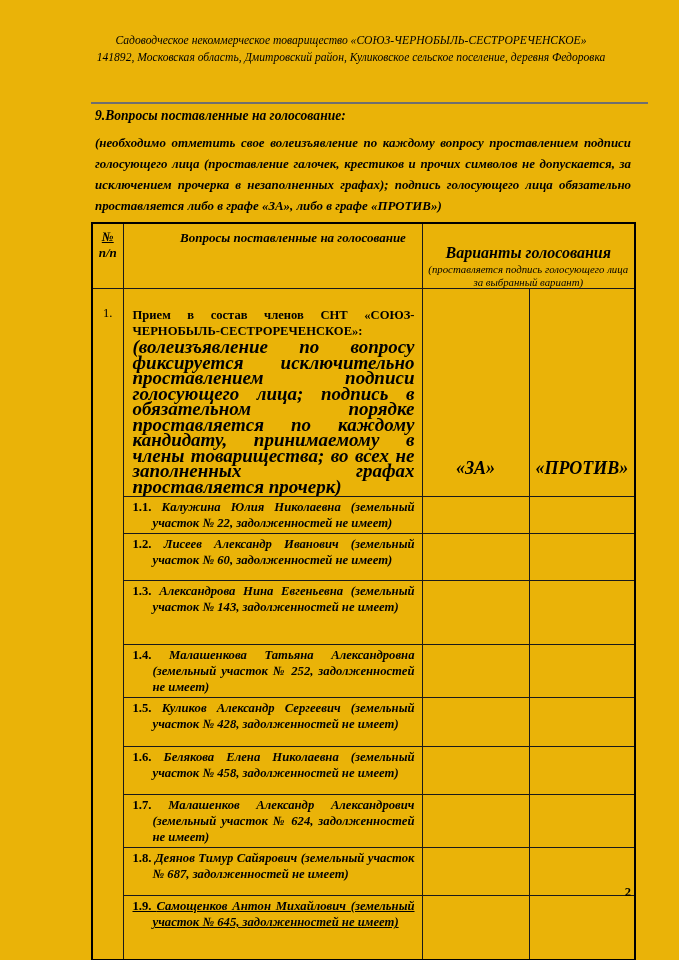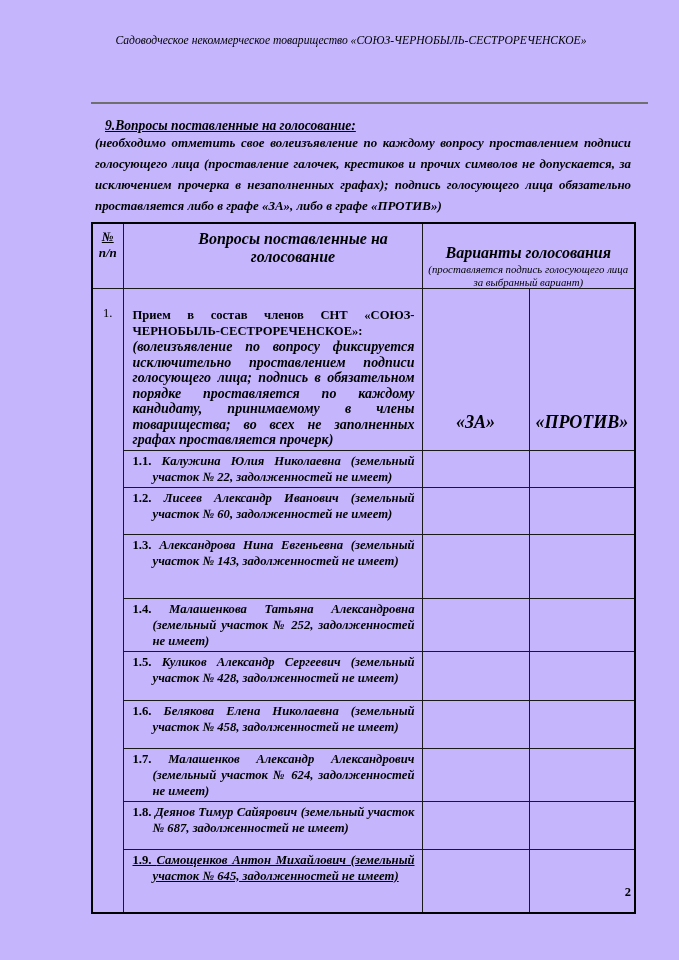--- a/index.html
+++ b/index.html
@@ -1,21 +1,21 @@
 <!DOCTYPE html>
 <html><head>
 <meta charset="utf-8">
 <style>
   html, body { margin: 0; padding: 0; background: #e8e8e8; }
   .page {
     position: relative;
     width: 679px;
     height: 960px;
     margin: 0 auto;
-    background: #c4b5fd;
+    background: #eab308;
     font-family: "Liberation Serif", "DejaVu Serif", serif;
     color: #000000;
     overflow: hidden;
   }
   .org-header {
     position: absolute;
     top: 32px;
     left: 68px;
     width: 566px;
     text-align: center;
@@ -30,23 +30,22 @@
     width: 557px;
     height: 2px;
     background: #6f6f6f;
   }
   .section-heading {
     position: absolute;
     top: 108px;
     left: 95px;
     font-weight: bold;
     font-style: italic;
-    text-decoration: underline;
     font-size: 13.6px;
-    margin: 10px;
+    margin: 0;
   }
   .note {
     position: absolute;
     top: 133px;
     left: 95px;
     width: 536px;
     font-style: italic;
     font-size: 12.9px;
     line-height: 21px;
     text-align: justify;
@@ -84,21 +83,21 @@
     font-style: italic;
     font-size: 13px;
     line-height: 16px;
     text-align: center;
     padding-top: 5px;
   }
   th.num-h .u { text-decoration: underline; }
   th.q-h {
     font-weight: bold;
     font-style: italic;
-    font-size: 16px;
+    font-size: 13px;
     text-align: center;
     padding-top: 6px;
     padding-left: 41px;
   }
   th.var-h { text-align: center; padding-top: 20px; }
   .var-title {
     font-weight: bold;
     font-style: italic;
     font-size: 16px;
     line-height: 18px;
@@ -120,21 +119,21 @@
     margin: 0;
     font-weight: bold;
     font-size: 12.6px;
     line-height: 15.5px;
     text-align: justify;
   }
   .q-main-note {
     margin: 0;
     font-weight: bold;
     font-style: italic;
-    font-size: 14px;
+    font-size: 19px;
     line-height: 15.5px;
     text-align: justify;
   }
   td.vote-label-cell {
     vertical-align: bottom;
     text-align: center;
     font-weight: bold;
     font-style: italic;
     font-size: 18px;
     padding-bottom: 17px;
@@ -161,20 +160,21 @@
     font-size: 12.5px;
   }
 </style>
 </head>
 <body>
 
 <div class="page">
 
   <div class="org-header">
     <div>Садоводческое некоммерческое товарищество «СОЮЗ-ЧЕРНОБЫЛЬ-СЕСТРОРЕЧЕНСКОЕ»</div>
+    <div>141892, Московская область, Дмитровский район, Куликовское сельское поселение, деревня Федоровка</div>
   </div>
 
   <div class="rule"></div>
 
   <h2 class="section-heading">9.Вопросы поставленные на голосование:</h2>
 
   <p class="note">(необходимо отметить свое волеизъявление по каждому вопросу проставлением подписи голосующего лица (проставление галочек, крестиков и прочих символов не допускается, за исключением прочерка в незаполненных графах); подпись голосующего лица обязательно проставляется либо в графе «ЗА», либо в графе «ПРОТИВ»)</p>
 
   <table class="vote-table">
     <colgroup>

